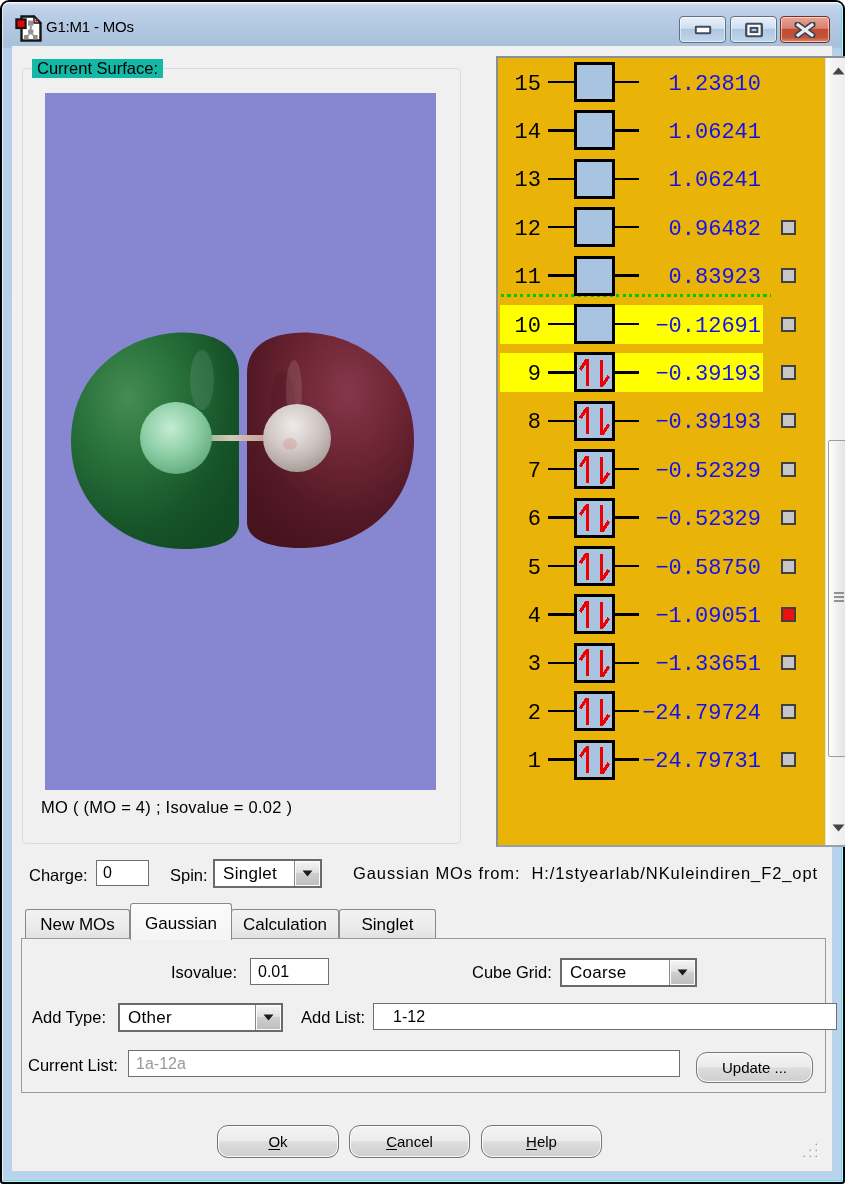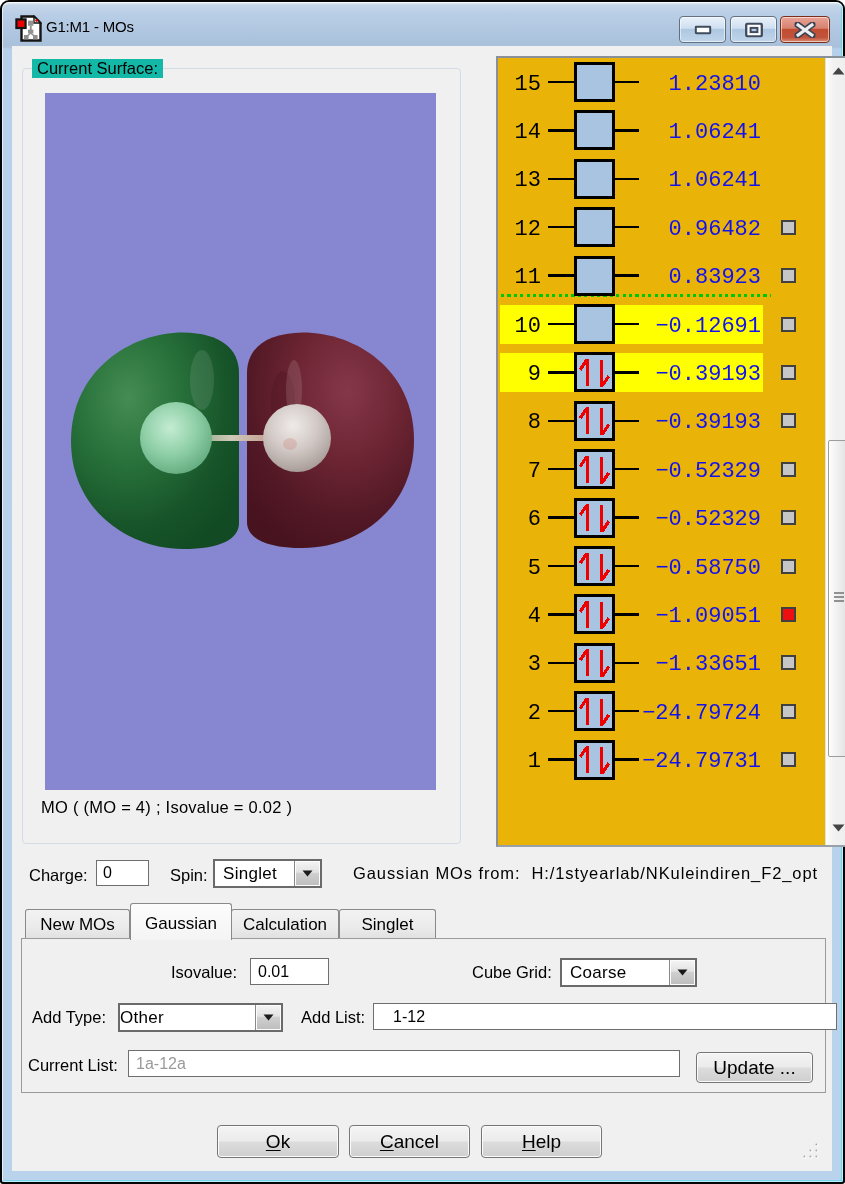--- a/index.html
+++ b/index.html
@@ -37,24 +37,24 @@
 .cbbtn{height:100%;display:flex;align-items:center;justify-content:center;
  background:linear-gradient(#f5f5f5,#e2e2e2 45%,#cfcfcf 50%,#bdbdbd);border-left:1px solid #888;
  box-shadow:inset 0 0 0 1px #fcfcfc}
 .lbl{position:absolute;font-size:16.5px;white-space:pre}
 
 .tab{position:absolute;border:1px solid #898989;border-bottom:none;border-radius:3px 3px 0 0;
  background:linear-gradient(#f2f2f2,#ebebeb 60%,#e0e0e0);text-align:center;font-size:17px}
 .tab.active{background:#f2f2f2;background:linear-gradient(#fcfcfc,#f4f4f4)}
 #tabpane{position:absolute;border:1px solid #9b9b9b;background:#f0f0f0}
 
-.btn{position:absolute;border:1px solid #757575;border-radius:4px;
+.btn{position:absolute;border:1px solid #757575;border-radius:11px;
  background:linear-gradient(#f4f4f4,#ebebeb 48%,#dcdcdc 52%,#cfcfcf);
  box-shadow:inset 0 0 0 1px #fbfbfb;
- display:flex;align-items:center;justify-content:center;font-size:19px}
+ display:flex;align-items:center;justify-content:center;font-size:15px}
 u{text-decoration:underline;text-underline-offset:2px}
 </style></head>
 <body>
 <div id="frame"></div>
 <div id="glass"></div>
 <svg class="abs" style="left:15px;top:14px" width="27" height="28" viewBox="0 0 27 28">
 <path d="M6.5 2.5 H19 L25.5 9 V26.5 H6.5 Z" fill="#ffffff" stroke="#151515" stroke-width="2.4"></path>
 <path d="M19 2.5 L25.5 9 H19 Z" fill="#fff" stroke="#151515" stroke-width="1.4"></path>
 <circle cx="21.6" cy="6.6" r="1.4" fill="#e60000"></circle>
 <rect x="13" y="6.6" width="5.4" height="5.2" fill="#929292"></rect>
@@ -300,21 +300,21 @@
 <div class="combo" style="z-index:4;left:560px;top:958px;width:133px;height:25px">
     <span class="cbtxt" style="padding-left:8px">Coarse</span>
     <span class="cbbtn" style="width:25px">
       <svg width="11" height="7" viewBox="0 0 11 7">
         <path d="M0.5 0.5 L10.5 0.5 L5.5 6.5 Z" fill="#1a1a1a"></path>
       </svg>
     </span>
   </div>
 <div class="lbl" style="z-index:4;left:32px;top:1008px">Add Type:</div>
 <div class="combo" style="z-index:4;left:118px;top:1003px;width:161px;height:25px">
-    <span class="cbtxt" style="">Other</span>
+    <span class="cbtxt" style="padding-left:8px">Other</span>
     <span class="cbbtn" style="width:25px">
       <svg width="11" height="7" viewBox="0 0 11 7">
         <path d="M0.5 0.5 L10.5 0.5 L5.5 6.5 Z" fill="#1a1a1a"></path>
       </svg>
     </span>
   </div>
 <div class="lbl" style="z-index:4;left:301px;top:1008px">Add List:</div>
 <div class="tinput" style="z-index:4;left:373px;top:1003px;width:443px;height:25px;padding-left:19px">1-12</div>
 <div class="lbl" style="z-index:4;left:28px;top:1056px">Current List:</div>
 <div class="tinput" style="z-index:4;left:128px;top:1050px;width:543px;height:25px;padding-left:7px;color:#9a9a9a">1a-12a</div>

